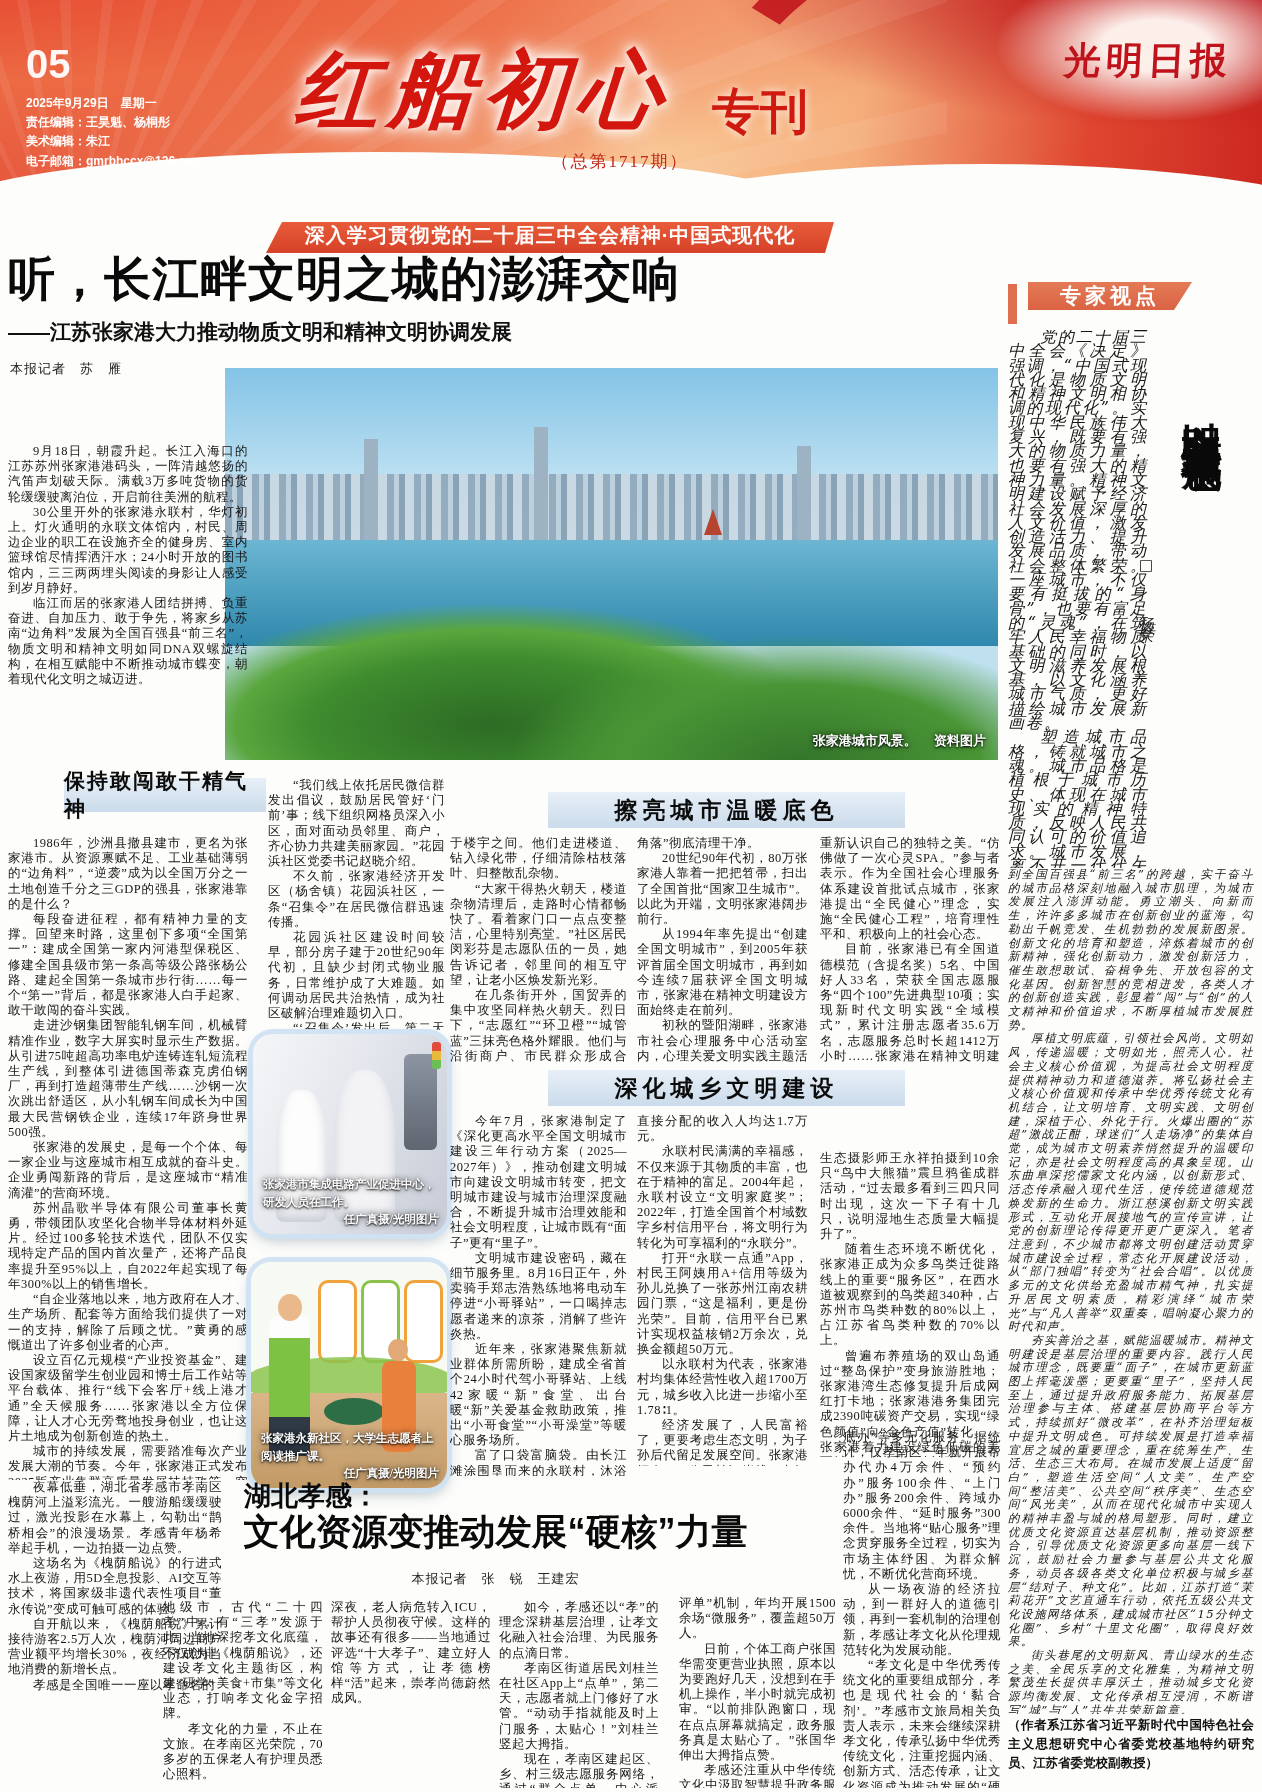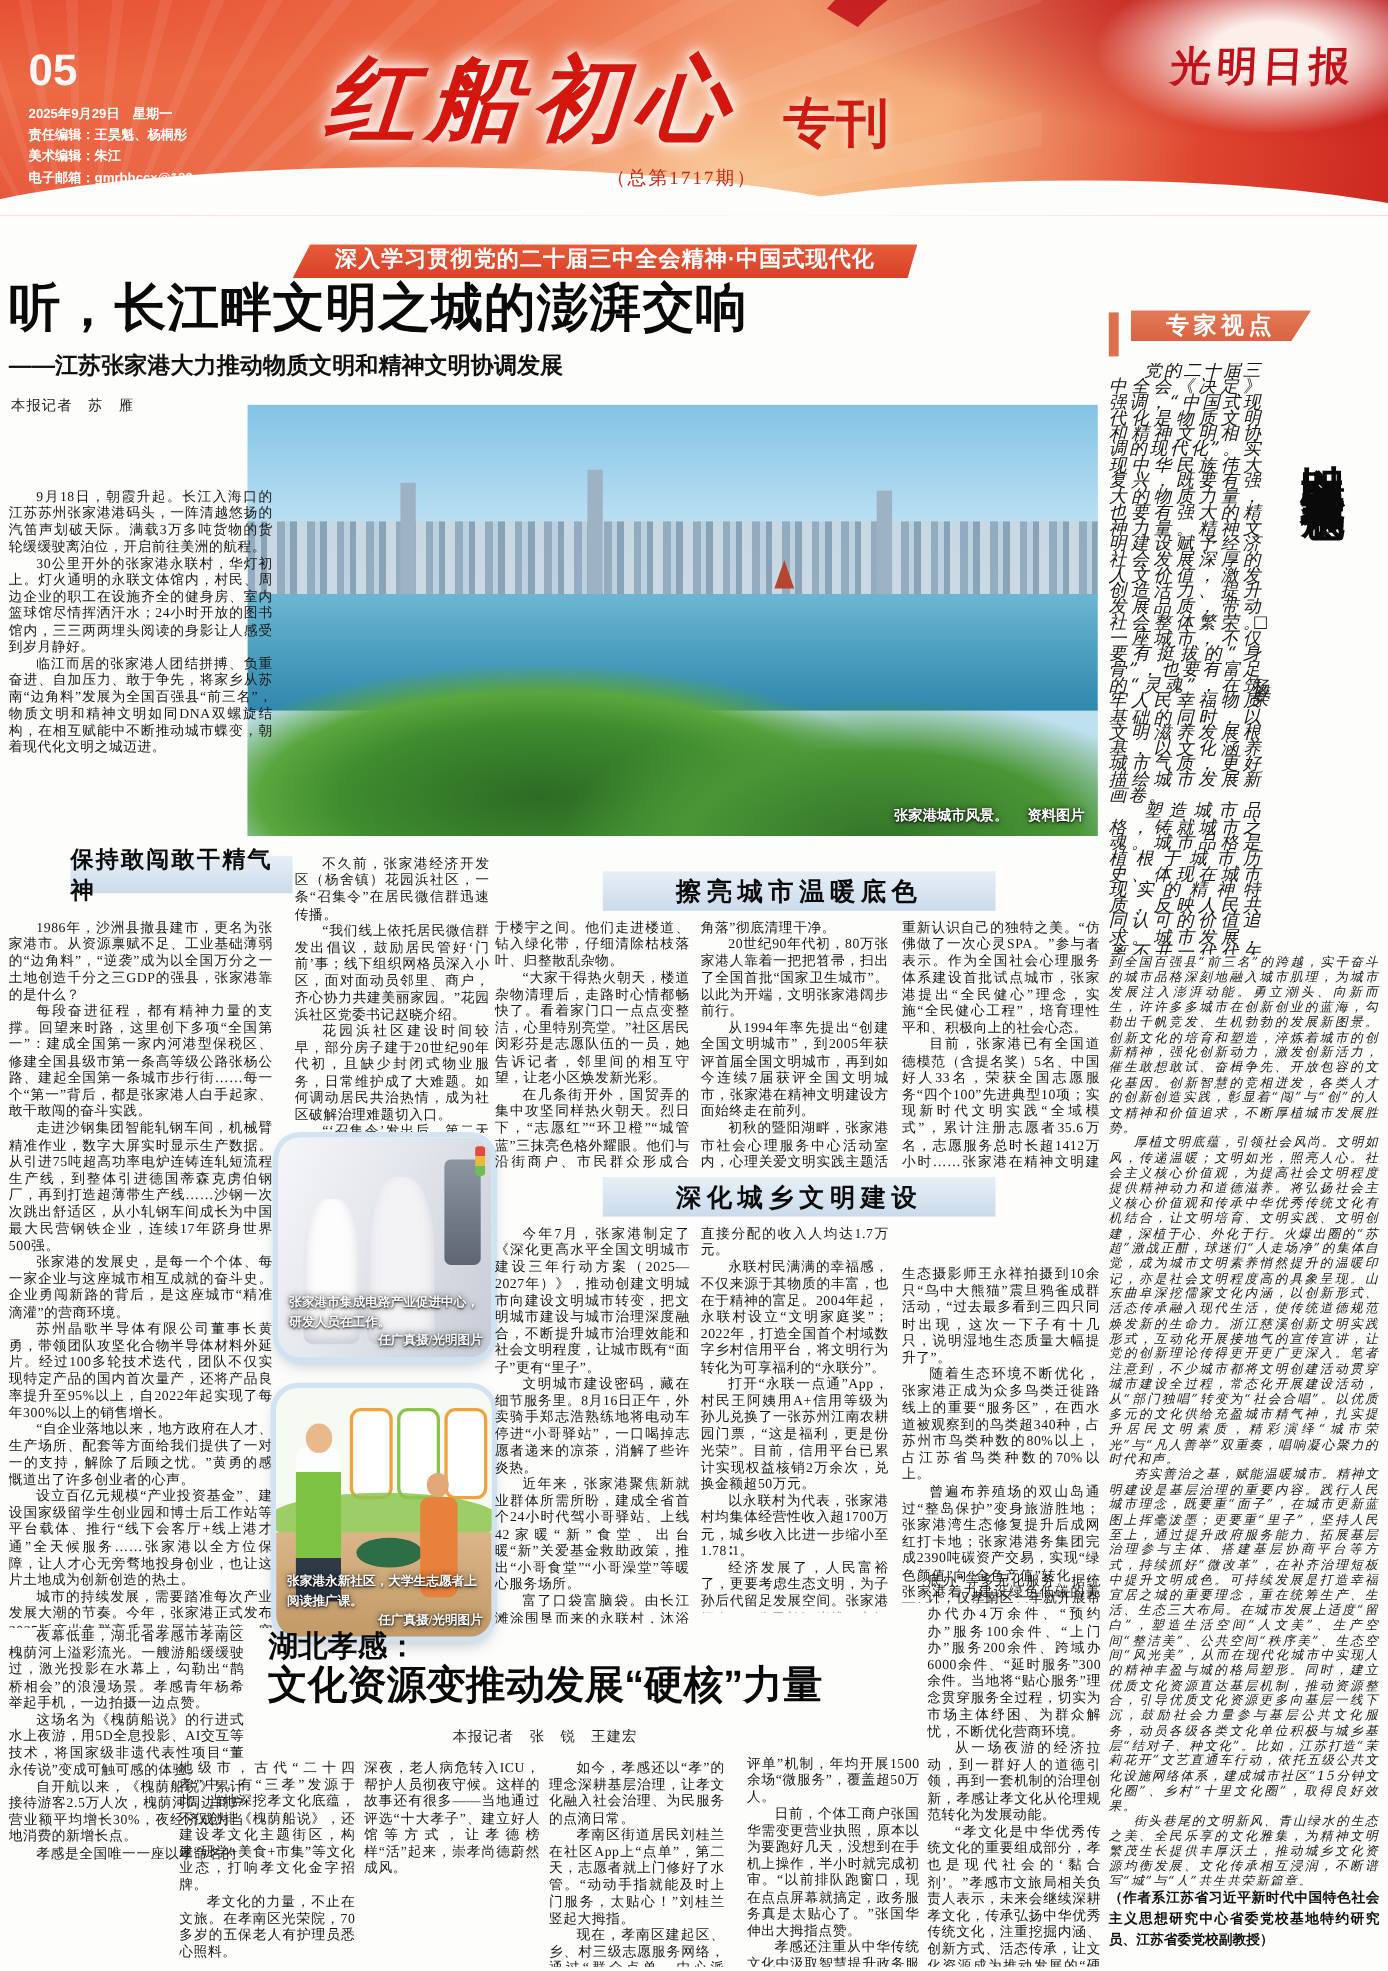--- a/index.html
+++ b/index.html
@@ -174,22 +174,22 @@
       <p class="para">每段奋进征程，都有精神力量的支撑。回望来时路，这里创下多项“全国第一”：建成全国第一家内河港型保税区、修建全国县级市第一条高等级公路张杨公路、建起全国第一条城市步行街……每一个“第一”背后，都是张家港人白手起家、敢干敢闯的奋斗实践。</p>
       <p class="para">走进沙钢集团智能轧钢车间，机械臂精准作业，数字大屏实时显示生产数据。从引进75吨超高功率电炉连铸连轧短流程生产线，到整体引进德国蒂森克虏伯钢厂，再到打造超薄带生产线……沙钢一次次跳出舒适区，从小轧钢车间成长为中国最大民营钢铁企业，连续17年跻身世界500强。</p>
       <p class="para">张家港的发展史，是每一个个体、每一家企业与这座城市相互成就的奋斗史。企业勇闯新路的背后，是这座城市“精准滴灌”的营商环境。</p>
       <p class="para">苏州晶歌半导体有限公司董事长黄勇，带领团队攻坚化合物半导体材料外延片。经过100多轮技术迭代，团队不仅实现特定产品的国内首次量产，还将产品良率提升至95%以上，自2022年起实现了每年300%以上的销售增长。</p>
       <p class="para">“自企业落地以来，地方政府在人才、生产场所、配套等方面给我们提供了一对一的支持，解除了后顾之忧。”黄勇的感慨道出了许多创业者的心声。</p>
       <p class="para">设立百亿元规模“产业投资基金”、建设国家级留学生创业园和博士后工作站等平台载体、推行“线下会客厅+线上港才通”全天候服务……张家港以全方位保障，让人才心无旁骛地投身创业，也让这片土地成为创新创造的热土。</p>
       <p class="para">城市的持续发展，需要踏准每次产业发展大潮的节奏。今年，张家港正式发布2025版产业集群高质量发展扶持政策，突出对重点产业链企业在技改、研发等方面的扶持，加快打造冶金新材料、先进高分子材料、智能高端装备、高端纺织、新能源5大千亿级产业和若干个百亿级产业，夯实城市发展底气。</p>
     </div>
 
   <div class="col" style="left:268px;top:778px;width:177px;height:252px;">
+      <p class="para">“我们线上依托居民微信群发出倡议，鼓励居民管好‘门前’事；线下组织网格员深入小区，面对面动员邻里、商户，齐心协力共建美丽家园。”花园浜社区党委书记赵晓介绍。</p>
       <p class="para">不久前，张家港经济开发区（杨舍镇）花园浜社区，一条“召集令”在居民微信群迅速传播。</p>
-      <p class="para">“我们线上依托居民微信群发出倡议，鼓励居民管好‘门前’事；线下组织网格员深入小区，面对面动员邻里、商户，齐心协力共建美丽家园。”花园浜社区党委书记赵晓介绍。</p>
       <p class="para">花园浜社区建设时间较早，部分房子建于20世纪90年代初，且缺少封闭式物业服务，日常维护成了大难题。如何调动居民共治热情，成为社区破解治理难题切入口。</p>
       <p class="para">“‘召集令’发出后，第二天一下子来了10多个人，好几位都是年轻家长带着小朋友。”赵晓回忆。</p>
     </div>
 
   <div class="photo" style="left:253px;top:1034px;width:194px;height:200px;">
     <div class="p1-bg"></div>
     <div class="p1-fig1"></div>
     <div class="p1-fig2"></div>
     <div class="p1-scope"></div>
     <div class="p1-light"></div>

